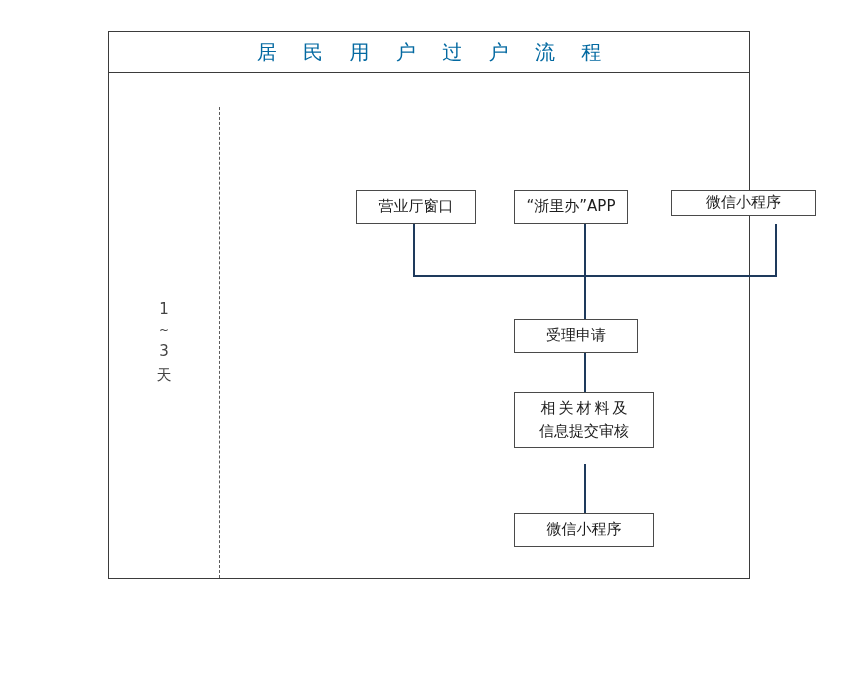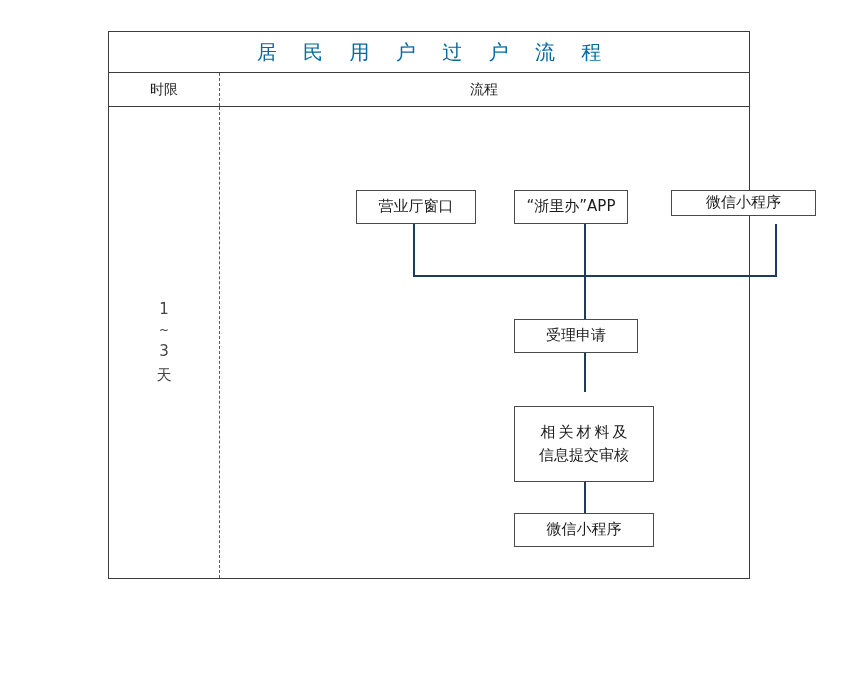--- a/index.html
+++ b/index.html
@@ -155,21 +155,21 @@
   }
   .node-text.spaced { letter-spacing: 3px; text-indent: 3px; }
 
   
   .src-1 { left: 137px; top: 83px;  width: 120px; height: 34px; }
   .src-2 { left: 295px; top: 83px;  width: 114px; height: 34px; }
   .src-3 { left: 452px; top: 83px;  width: 145px; height: 26px; }
 
   
   .step-1 { left: 295px; top: 212px; width: 124px; height: 34px; }
-  .step-2 { left: 295px; top: 285px; width: 140px; height: 76px; margin-top: 14px; }
+  .step-2 { left: 295px; top: 285px; width: 140px; height: 56px; }
   .step-3 { left: 295px; top: 406px; width: 140px; height: 34px; }
 
   
   .conn {
     position: absolute;
     background: #1e3a5c;
     z-index: 2;
   }
   .conn-v { width: 1.6px; }
   .conn-h { height: 1.6px; }
@@ -191,29 +191,20 @@
 <body>
 
 <div id="canvas">
 
   <div class="table-frame">
 
     <div class="title-row">
       <div class="title-text">居 民 用 户 过 户 流 程</div>
     </div>
 
-    <div class="head-row">
-      <div class="head-cell-left">
-        <span class="head-text">时限</span>
-      </div>
-      <div class="head-divider"></div>
-      <div class="head-cell-right">
-        <span class="head-text">流程</span>
-      </div>
-    </div>
 
     <div class="body-area">
 
       <div class="body-divider"></div>
 
       <div class="time-col">
         <span class="time-line">1</span>
         <span class="time-line tilde">~</span>
         <span class="time-line">3</span>
         <span class="time-line">天</span>

